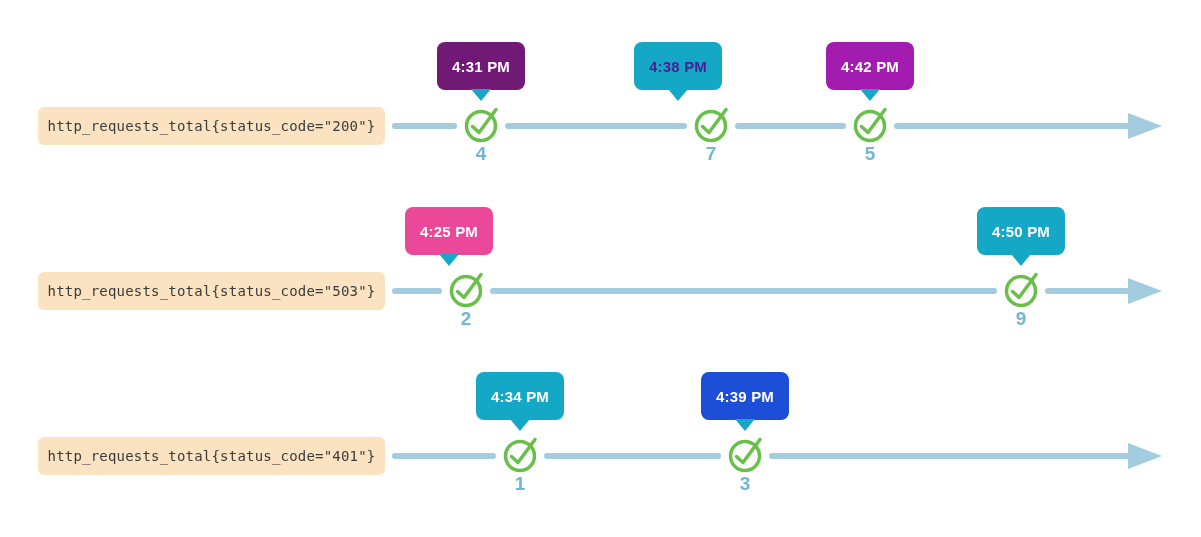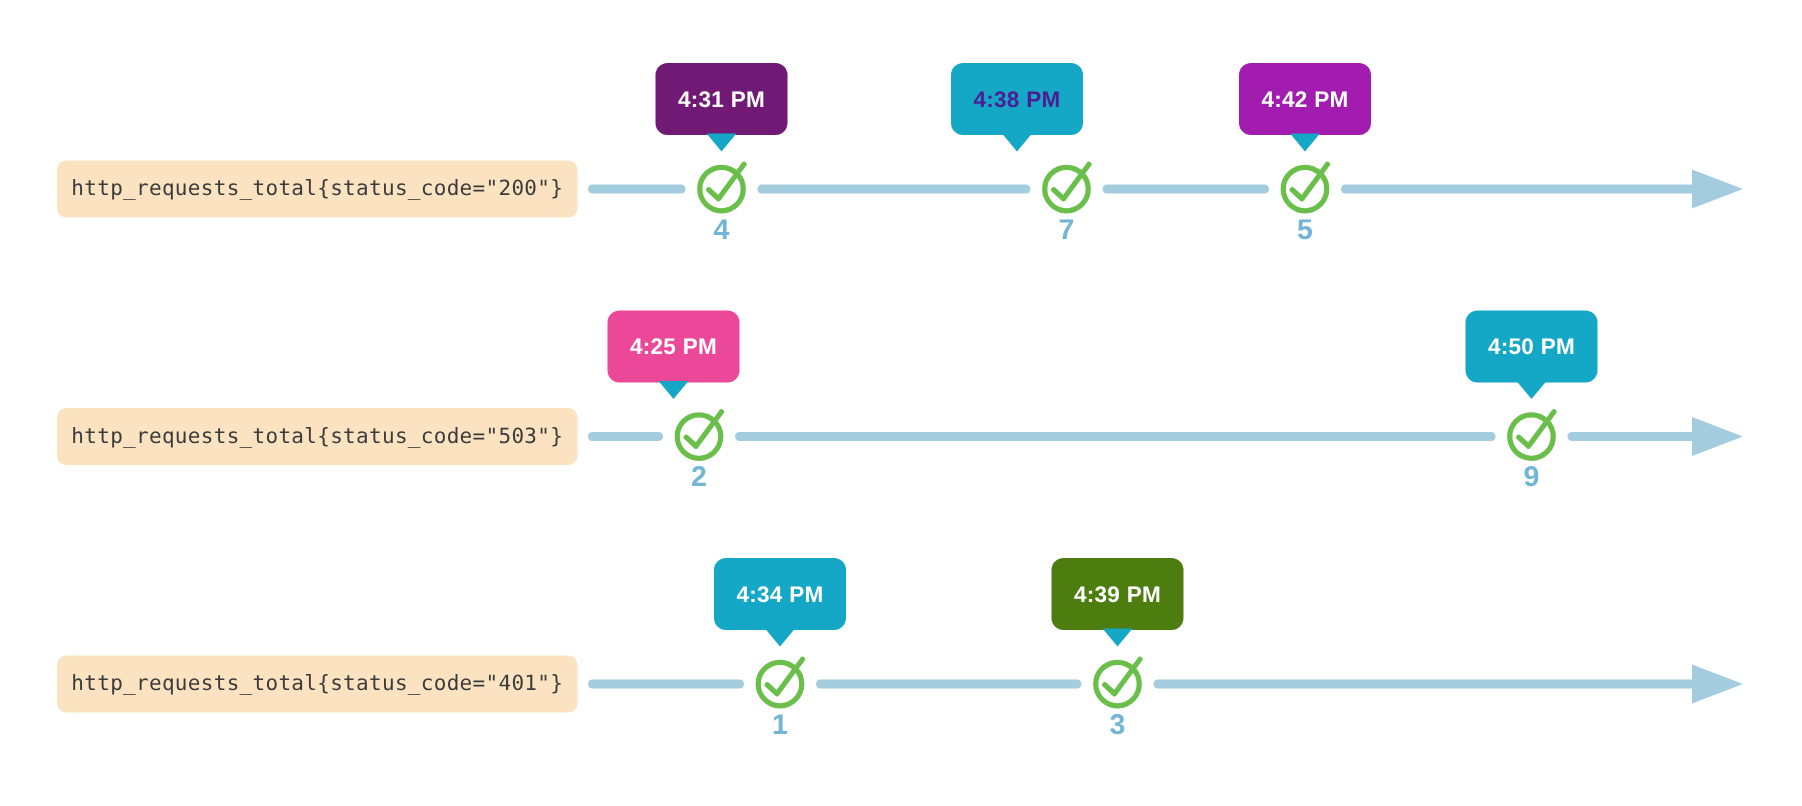--- a/index.html
+++ b/index.html
@@ -161,21 +161,21 @@
       <span class="tooltip-time">4:34 PM</span>
       <span class="tooltip-pointer" style="color: rgb(20, 167, 198);"></span>
     </div>
     <svg class="check-svg" width="46" height="44" viewBox="0 0 46 44" style="left: 498px; top: 433px; color: rgb(106, 191, 75);">
       <circle cx="22" cy="23" r="14.5" fill="#ffffff" stroke="currentColor" stroke-width="3.5"></circle>
       <path d="M13.5 23.5 L20 29.5 L37 6.5" fill="none" stroke="currentColor" stroke-width="3.5" stroke-linecap="round" stroke-linejoin="round"></path>
     </svg>
     <div class="cp-value" style="left: 490px; top: 473px; color: rgb(114, 181, 213);">1</div>
   </div>
       <div class="checkpoint">
-    <div class="tooltip" style="left: 701px; top: 372px; background: #4d7c0f; color: rgb(255, 255, 255);">
+    <div class="tooltip" style="left: 701px; top: 372px; background: #1d4ed8; color: rgb(255, 255, 255);">
       <span class="tooltip-time">4:39 PM</span>
       <span class="tooltip-pointer" style="color: rgb(20, 167, 198);"></span>
     </div>
     <svg class="check-svg" width="46" height="44" viewBox="0 0 46 44" style="left: 723px; top: 433px; color: rgb(106, 191, 75);">
       <circle cx="22" cy="23" r="14.5" fill="#ffffff" stroke="currentColor" stroke-width="3.5"></circle>
       <path d="M13.5 23.5 L20 29.5 L37 6.5" fill="none" stroke="currentColor" stroke-width="3.5" stroke-linecap="round" stroke-linejoin="round"></path>
     </svg>
     <div class="cp-value" style="left: 715px; top: 473px; color: rgb(114, 181, 213);">3</div>
   </div>
     </div>

